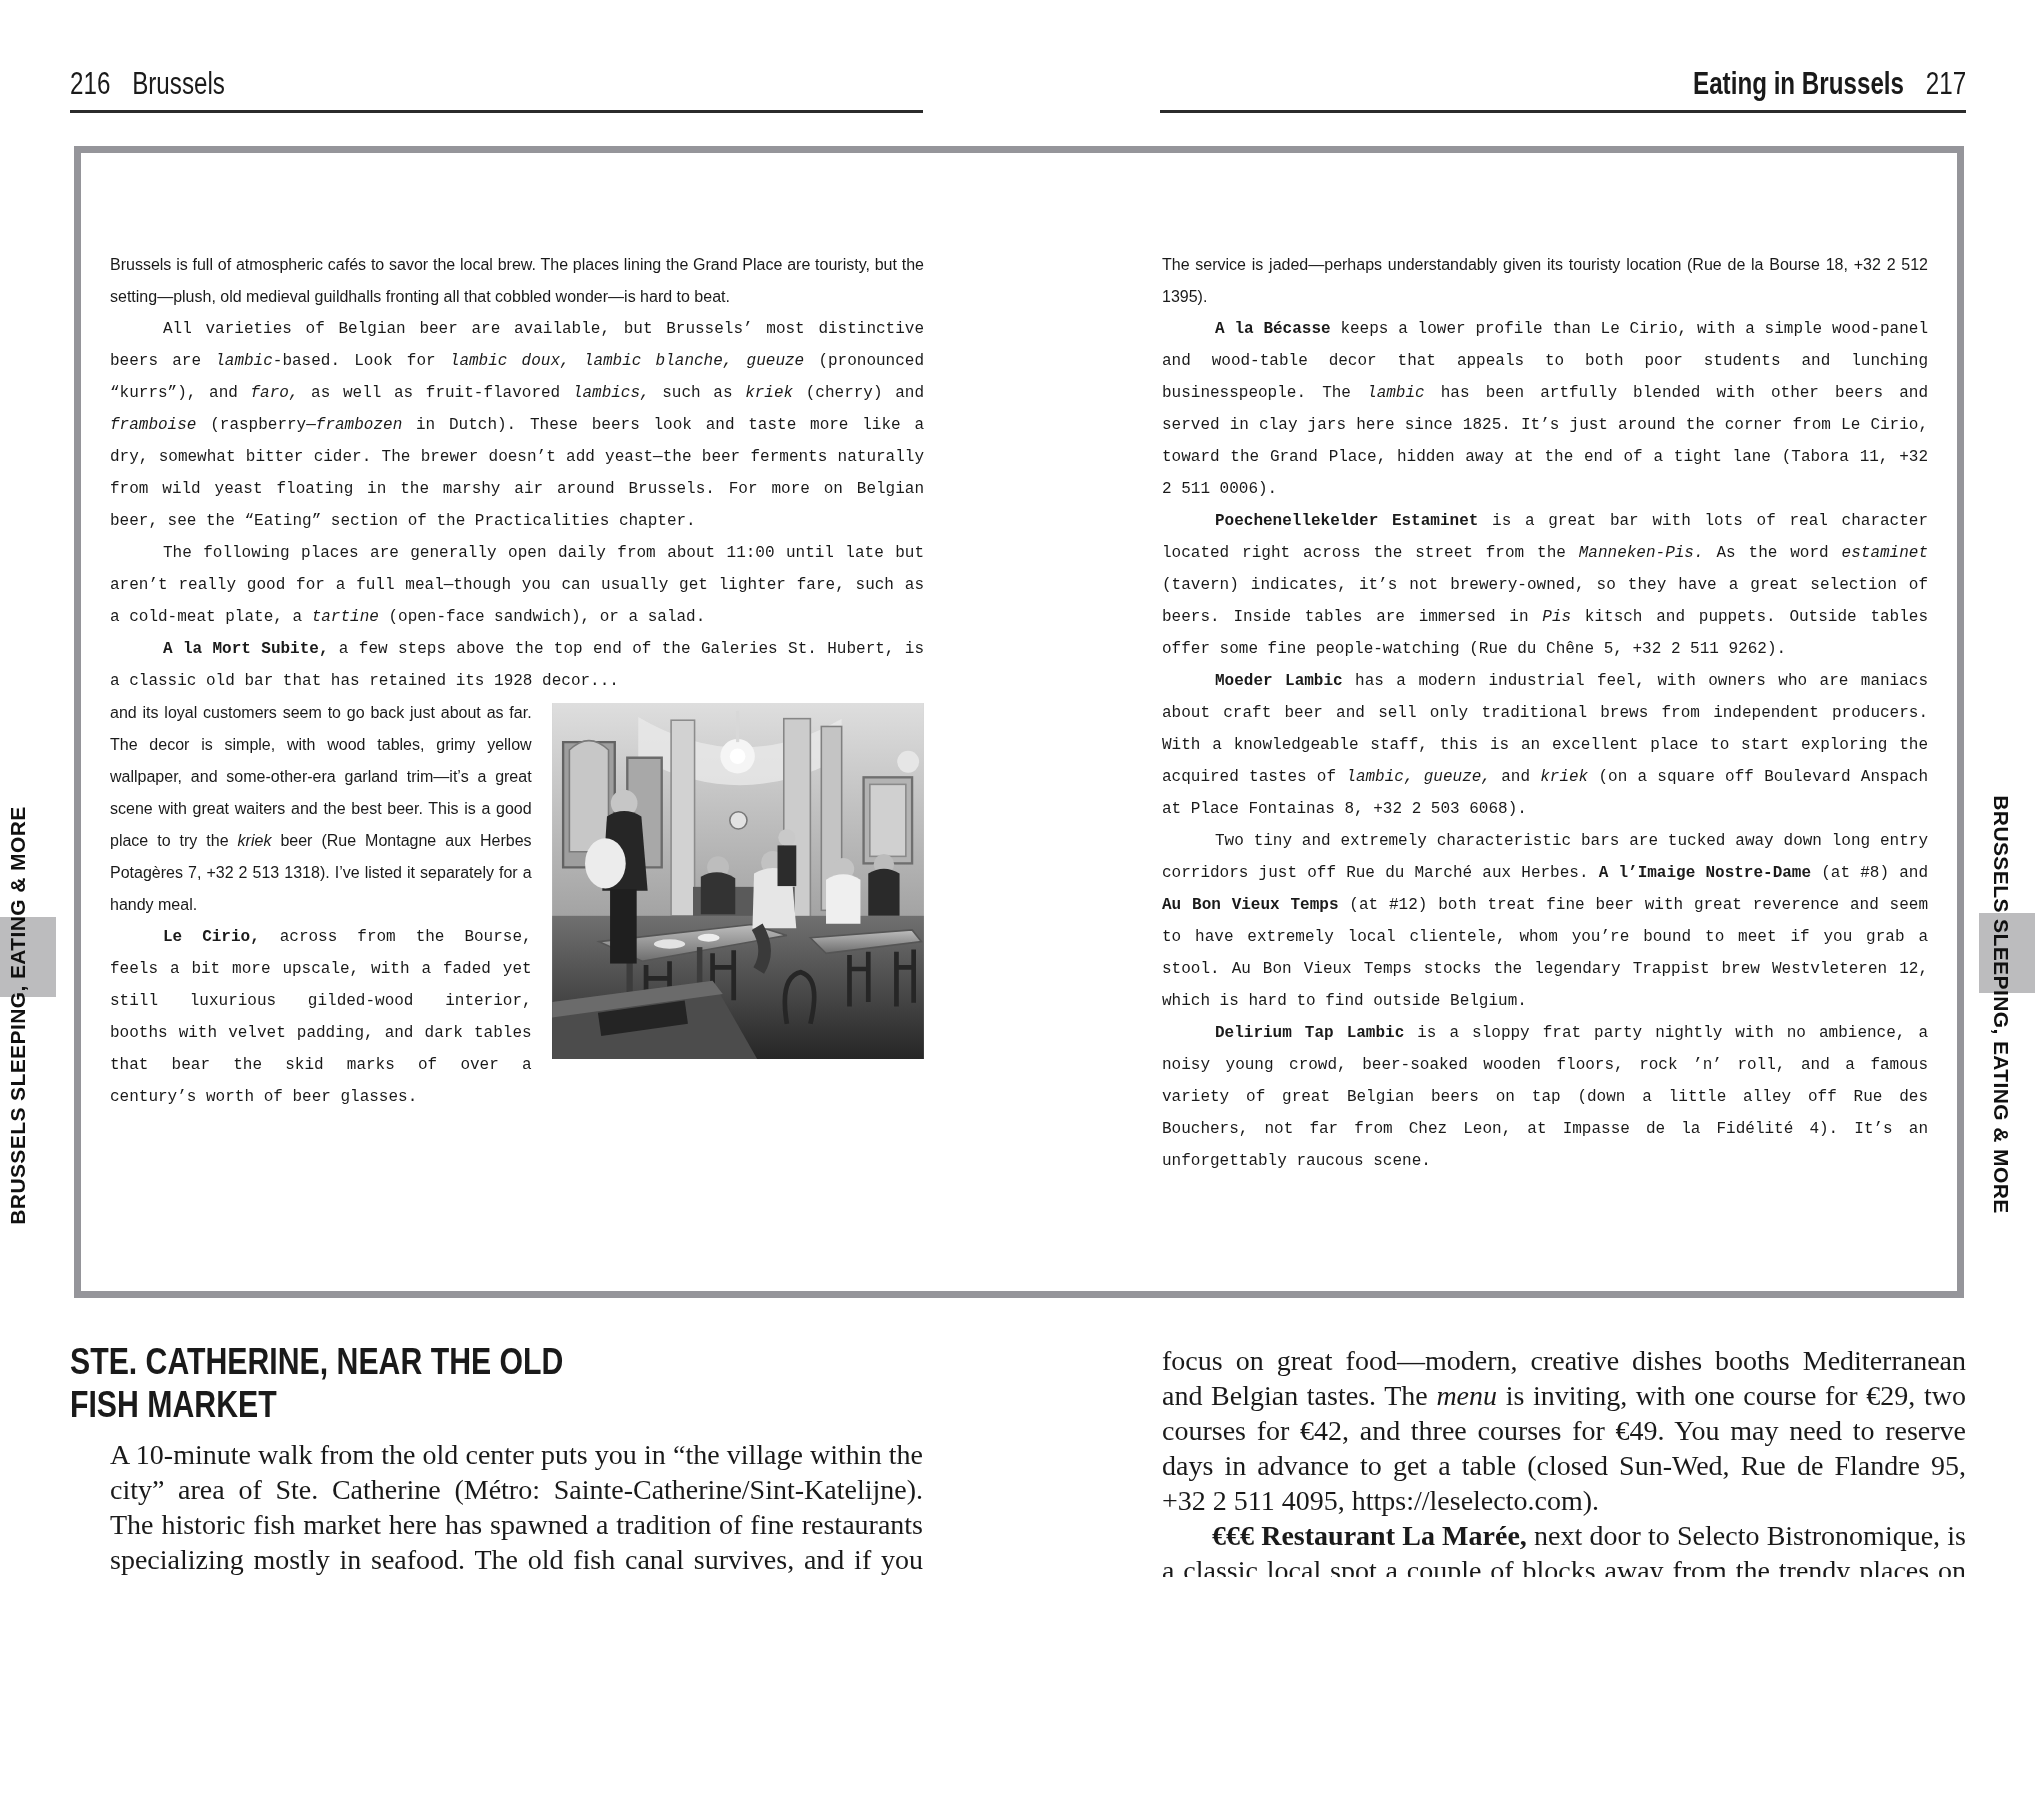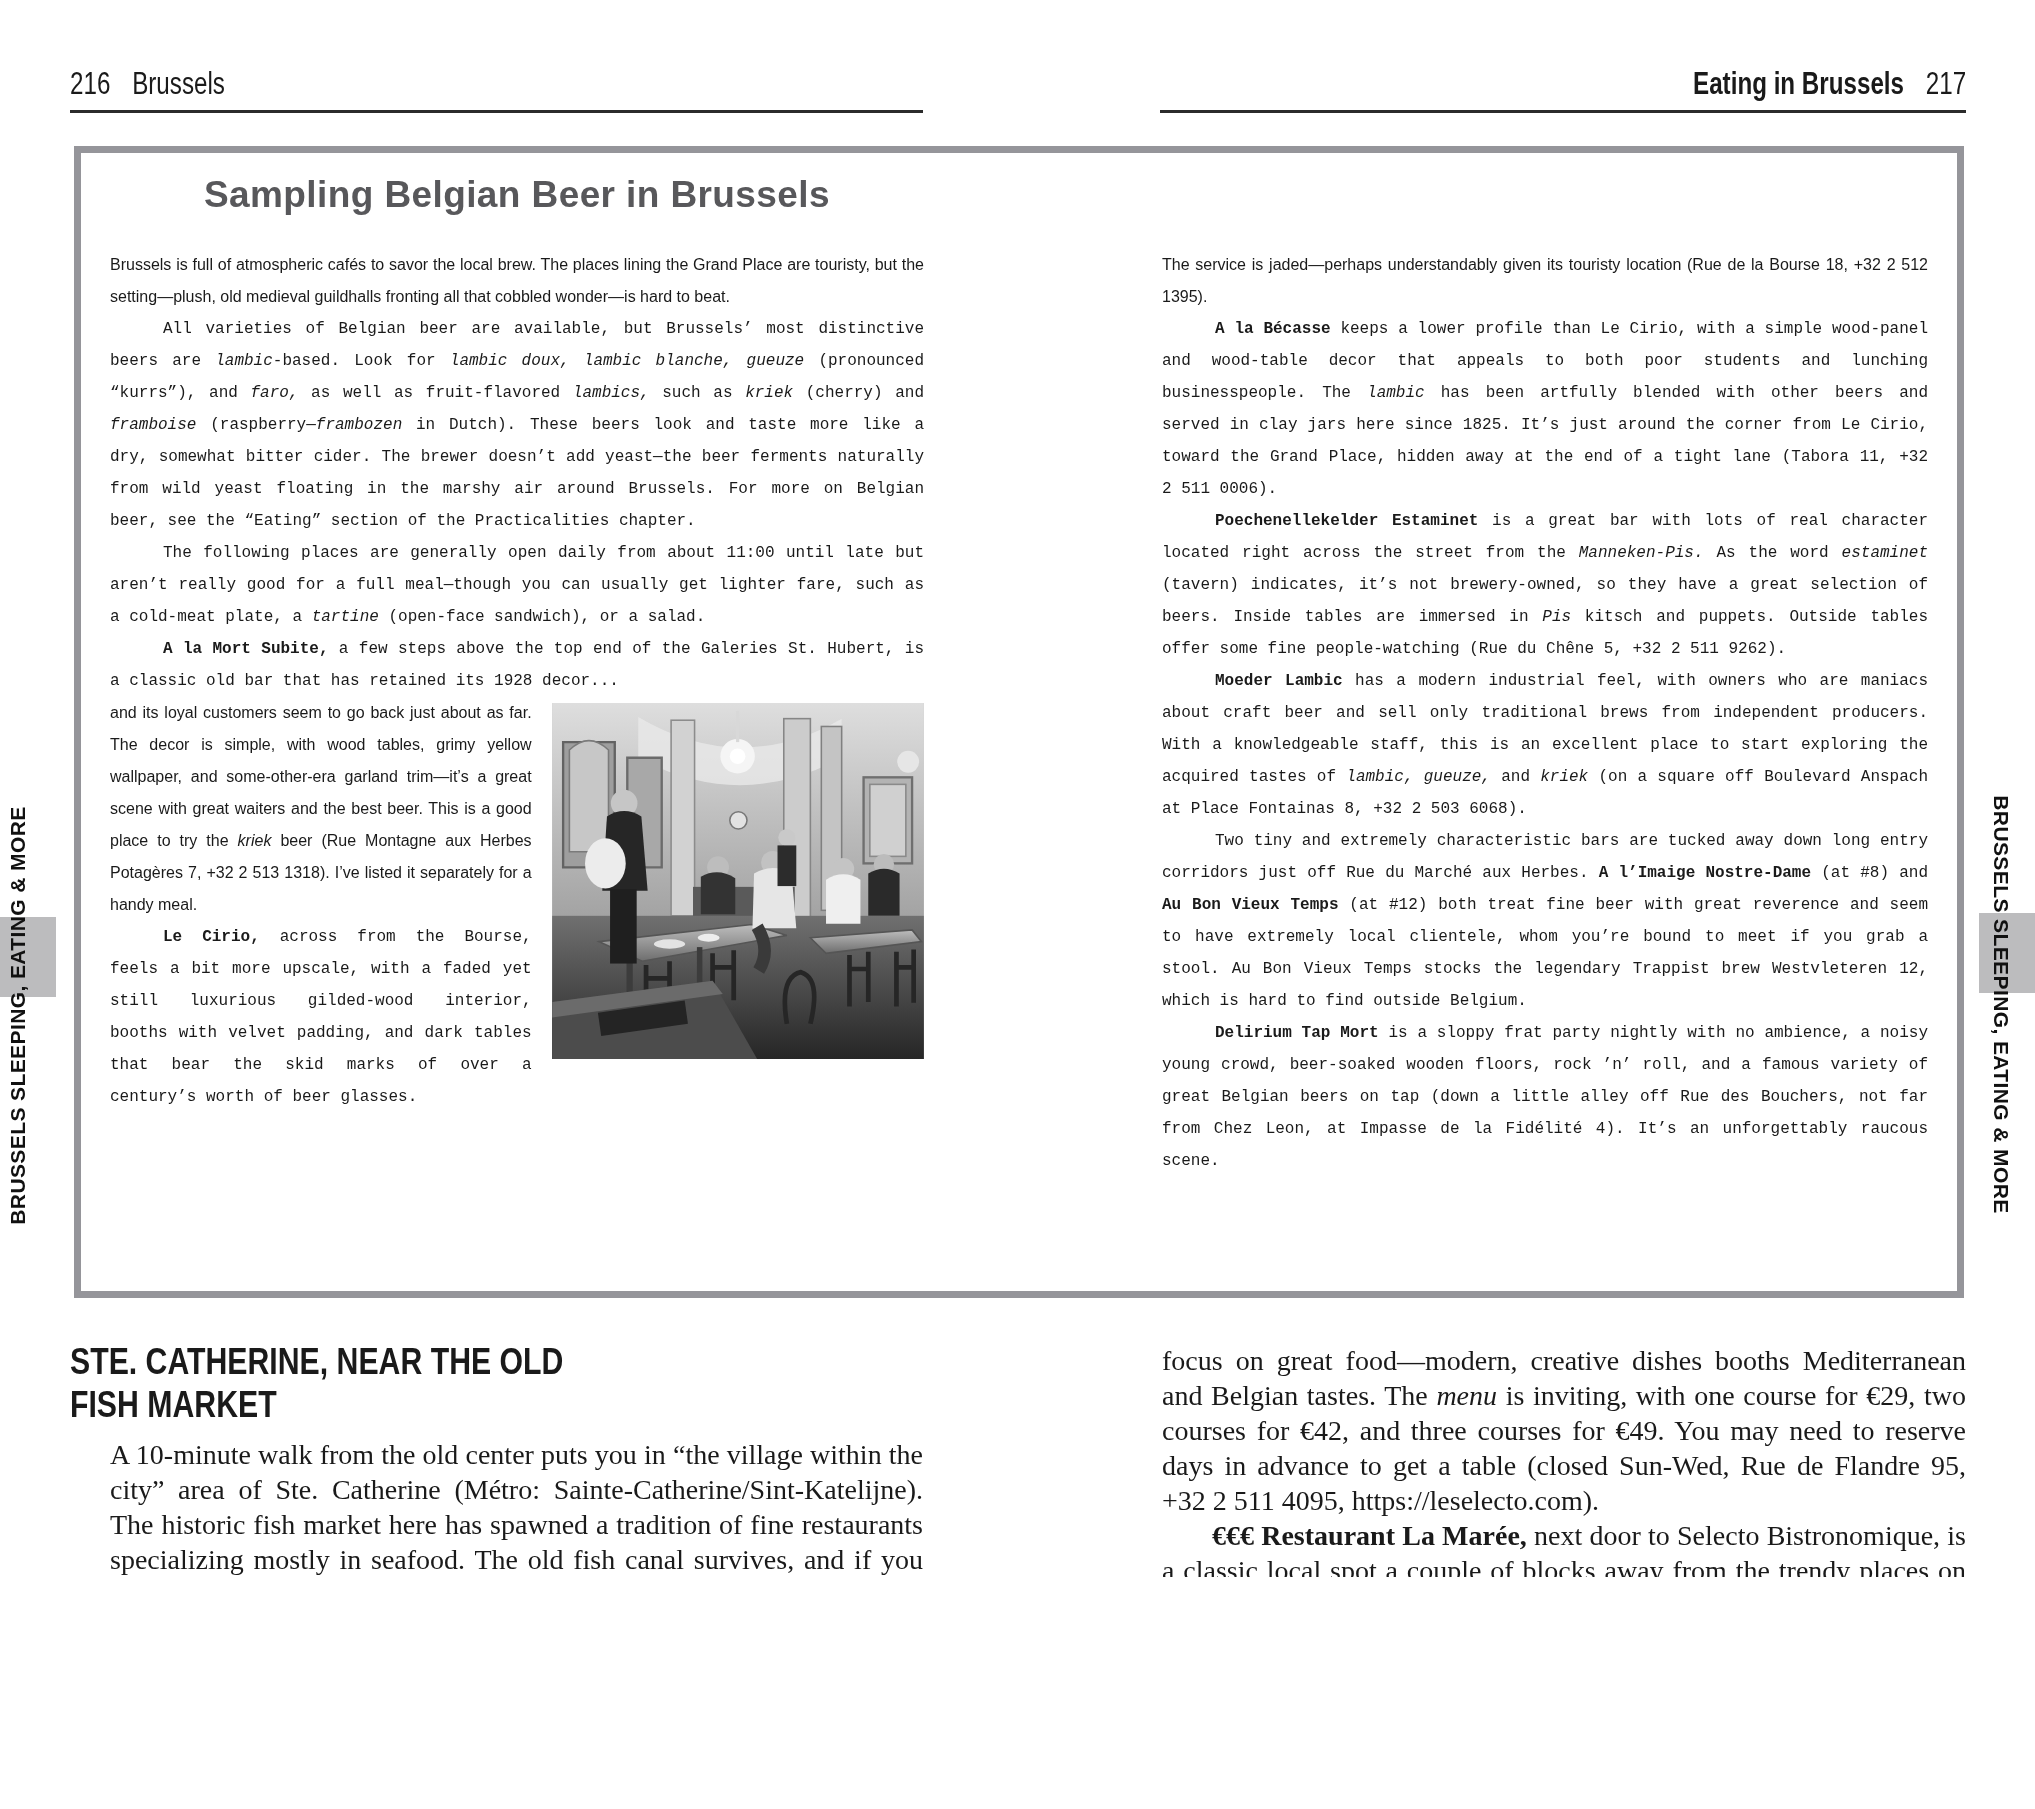--- a/index.html
+++ b/index.html
@@ -65,21 +65,20 @@
   </div>
   <div class="rule rule-left"></div>
   <div class="rule rule-right"></div>
 
   <div class="tabband tabband-left"></div>
   <div class="tabband tabband-right"></div>
   <div class="sidetab sidetab-left">BRUSSELS SLEEPING, EATING &amp; MORE</div>
   <div class="sidetab sidetab-right">BRUSSELS SLEEPING, EATING &amp; MORE</div>
 
   <div class="box"></div>
-  <div class="box-title">Sampling Belgian Beer in Brussels</div>
 
   <div class="boxcol col-left">
     <div>
         <p><span>Brussels is full of atmospheric cafés to savor the local brew. The places lining the Grand Place are touristy, but the setting—plush, old medieval guildhalls fronting all that cobbled wonder—is hard to beat.</span></p>
         <p class="ind"><span>All varieties of Belgian beer are available, but Brussels’ most distinctive beers are </span><span class="i">lambic</span><span>-based. Look for </span><span class="i">lambic doux, lambic blanche, gueuze</span><span> (pronounced “kurrs”), and </span><span class="i">faro,</span><span> as well as fruit-flavored </span><span class="i">lambics,</span><span> such as </span><span class="i">kriek</span><span> (cherry) and </span><span class="i">framboise</span><span> (raspberry—</span><span class="i">frambozen</span><span> in Dutch). These beers look and taste more like a dry, somewhat bitter cider. The brewer doesn’t add yeast—the beer ferments naturally from wild yeast floating in the marshy air around Brussels. For more on Belgian beer, see the “Eating” section of the Practicalities chapter.</span></p>
         <p class="ind"><span>The following places are generally open daily from about 11:00 until late but aren’t really good for a full meal—though you can usually get lighter fare, such as a cold-meat plate, a </span><span class="i">tartine</span><span> (open-face sandwich), or a salad.</span></p>
         <p class="ind"><span class="b">A la Mort Subite,</span><span> a few steps above the top end of the Galeries St. Hubert, is a classic old bar that has retained its 1928 decor...</span></p>
       </div>
     <div>
       <div class="photo">
@@ -173,21 +172,21 @@
         </div>
     </div>
   </div>
 
   <div class="boxcol col-right">
       <p><span>The service is jaded—perhaps understandably given its touristy location (Rue de la Bourse 18, +32 2 512 1395).</span></p>
       <p class="ind"><span class="b">A la Bécasse</span><span> keeps a lower profile than Le Cirio, with a simple wood-panel and wood-table decor that appeals to both poor students and lunching businesspeople. The </span><span class="i">lambic</span><span> has been artfully blended with other beers and served in clay jars here since 1825. It’s just around the corner from Le Cirio, toward the Grand Place, hidden away at the end of a tight lane (Tabora 11, +32 2 511 0006).</span></p>
       <p class="ind"><span class="b">Poechenellekelder Estaminet</span><span> is a great bar with lots of real character located right across the street from the </span><span class="i">Manneken-Pis.</span><span> As the word </span><span class="i">estaminet</span><span> (tavern) indicates, it’s not brewery-owned, so they have a great selection of beers. Inside tables are immersed in </span><span class="i">Pis</span><span> kitsch and puppets. Outside tables offer some fine people-watching (Rue du Chêne 5, +32 2 511 9262).</span></p>
       <p class="ind"><span class="b">Moeder Lambic</span><span> has a modern industrial feel, with owners who are maniacs about craft beer and sell only traditional brews from independent producers. With a knowledgeable staff, this is an excellent place to start exploring the acquired tastes of </span><span class="i">lambic, gueuze,</span><span> and </span><span class="i">kriek</span><span> (on a square off Boulevard Anspach at Place Fontainas 8, +32 2 503 6068).</span></p>
       <p class="ind"><span>Two tiny and extremely characteristic bars are tucked away down long entry corridors just off Rue du Marché aux Herbes. </span><span class="b">A l’Imaige Nostre-Dame</span><span> (at #8) and </span><span class="b">Au Bon Vieux Temps</span><span> (at #12) both treat fine beer with great reverence and seem to have extremely local clientele, whom you’re bound to meet if you grab a stool. Au Bon Vieux Temps stocks the legendary Trappist brew Westvleteren 12, which is hard to find outside Belgium.</span></p>
-      <p class="ind"><span class="b">Delirium Tap Mort</span><span> is a sloppy frat party nightly with no ambience, a noisy young crowd, beer-soaked wooden floors, rock ’n’ roll, and a famous variety of great Belgian beers on tap (down a little alley off Rue des Bouchers, not far from Chez Leon, at Impasse de la Fidélité 4). It’s an unforgettably raucous scene.</span></p>
+      <p class="ind"><span class="b">Delirium Tap Lambic</span><span> is a sloppy frat party nightly with no ambience, a noisy young crowd, beer-soaked wooden floors, rock ’n’ roll, and a famous variety of great Belgian beers on tap (down a little alley off Rue des Bouchers, not far from Chez Leon, at Impasse de la Fidélité 4). It’s an unforgettably raucous scene.</span></p>
     </div>
 
   <div class="sec sec-left">
     <div class="sec-heading">
       <div>STE. CATHERINE, NEAR THE OLD</div>
       <div>FISH MARKET</div>
     </div>
     <div class="sec-body">
         <p><span>A 10-minute walk from the old center puts you in “the village within the city” area of Ste. Catherine (Métro: Sainte-Catherine/Sint-Katelijne). The historic fish market here has spawned a tradition of fine restaurants specializing mostly in seafood. The old fish canal survives, and if you walk around it, you’ll see plenty of enticing places to eat, including these very good, yet very different, options.</span></p>
         <p class="ind"><span class="b">€€€€ Eating Bistronomique</span><span> is my choice for a dressy, gourmet splurge. It’s a young, smart, and sophisticated scene with a</span></p>

